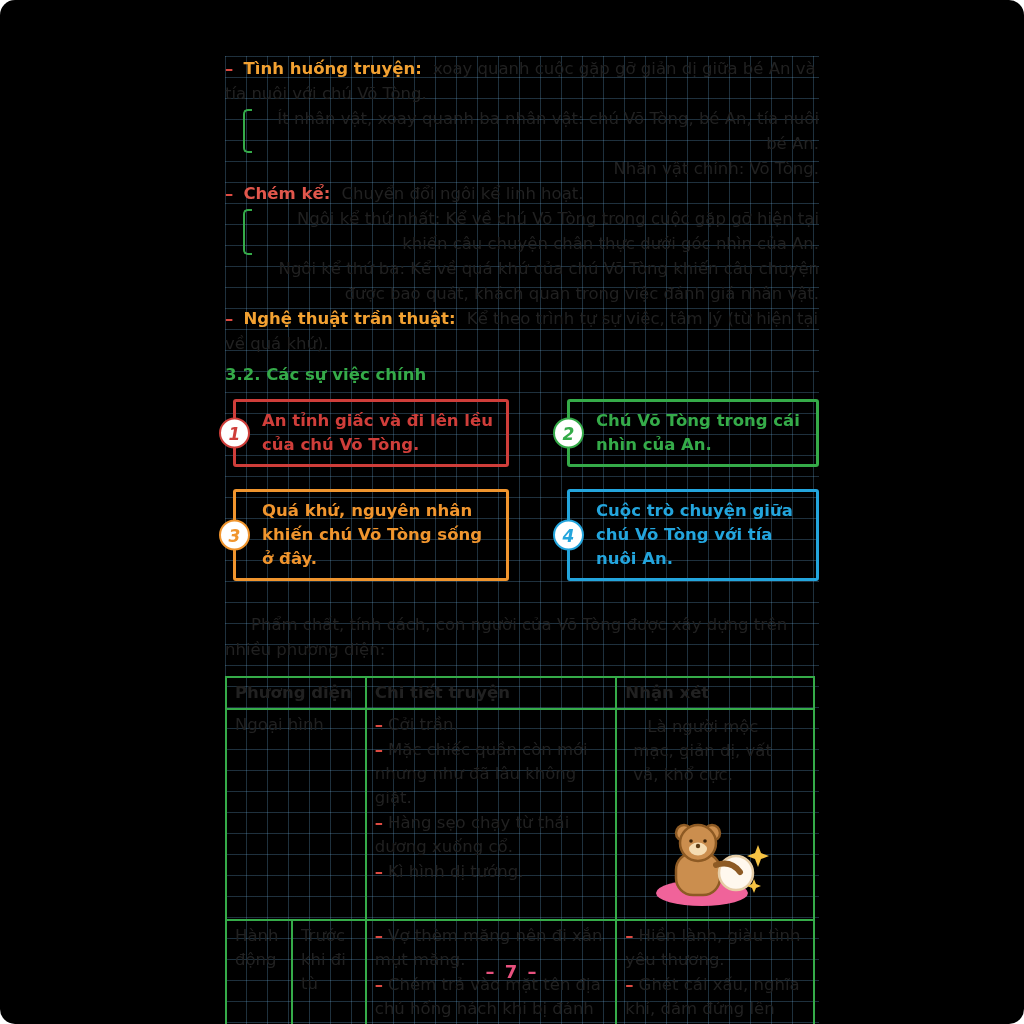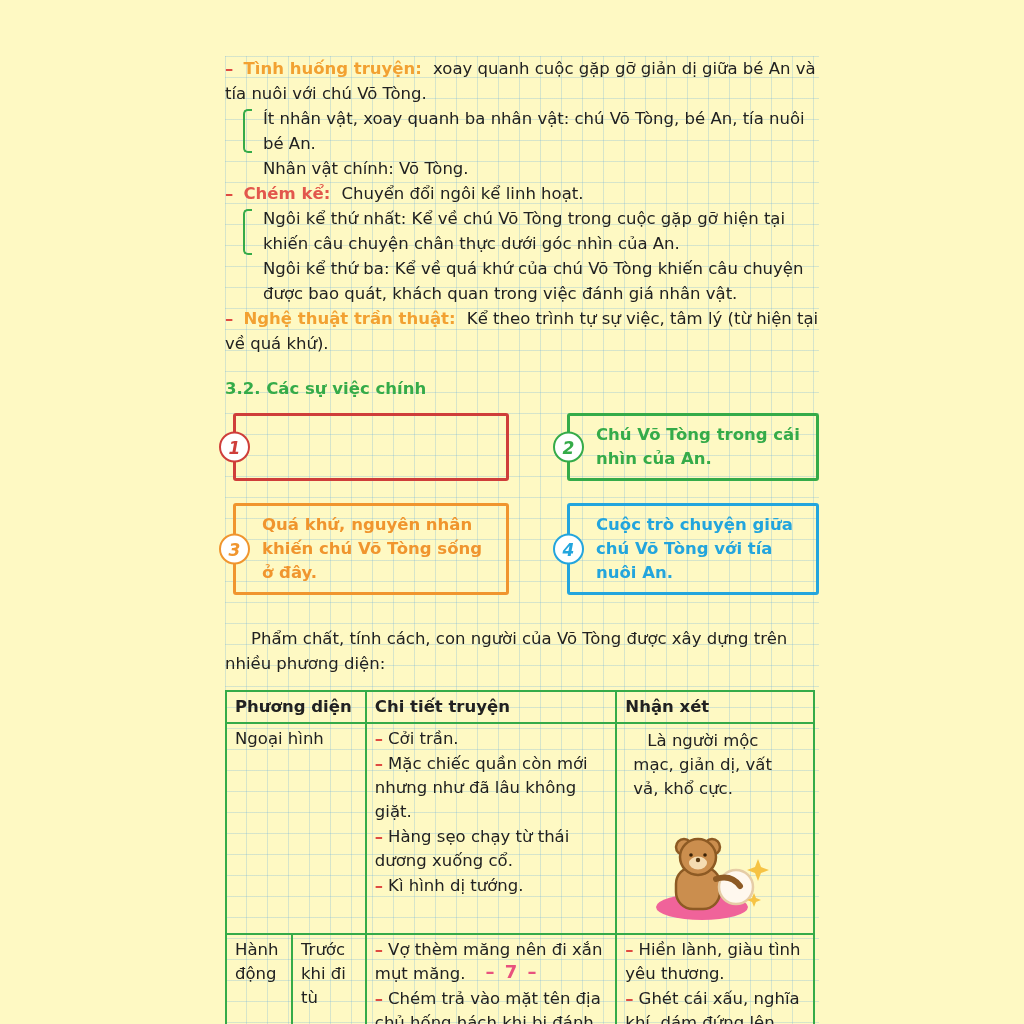--- a/index.html
+++ b/index.html
@@ -11,41 +11,41 @@
     --ink:#212121;
     --grid:rgba(110,175,220,.28);
   }
   *{box-sizing:border-box;margin:0;padding:0;}
   html,body{width:1024px;height:1024px;}
   body{
     background:#ffffff;
     font-family:"DejaVu Sans","Liberation Sans",sans-serif;
     color:var(--ink);
   }
-  .page{position:relative;width:1024px;height:1024px;background:#fef9c3;overflow:hidden;}
+  .page{position:relative;width:1024px;height:1024px;background:#000000;overflow:hidden;border-radius:15px;}
   .content{
     position:absolute;left:225px;top:56px;width:594px;
     background-image:
       linear-gradient(to right, var(--grid) 1px, transparent 1px),
       linear-gradient(to bottom, var(--grid) 1px, transparent 1px);
     background-size:21px 21px;
     font-size:16.5px;line-height:25px;
   }
   .para{margin:0;}
   .dash{color:var(--red);font-weight:bold;margin-right:5px;}
   .lbl{font-weight:bold;margin-right:6px;}
   .lbl.orange{color:var(--orange);}
   .lbl.red{color:#e2574c;}
-  .bracket-block{position:relative;margin-left:18px;padding-left:20px;}
+  .bracket-block{position:relative;margin-left:18px;padding-left:20px;text-align:right;}
   .bracket{
     position:absolute;left:0;top:3px;width:9px;height:44px;
     border:2.5px solid var(--green);border-right:none;
     border-radius:5px 0 0 5px;
   }
-  .h-green{color:var(--green);font-weight:bold;margin-top:20px;}
+  .h-green{color:var(--green);font-weight:bold;margin-top:6px;}
   .events{
     display:grid;grid-template-columns:276px 252px;
     column-gap:58px;row-gap:22px;
     margin:12px 0 10px 8px;
   }
   .event{
     position:relative;border:3px solid;border-radius:3px;
     padding:7px 10px 7px 26px;font-weight:bold;font-size:16.5px;line-height:24px;
     min-height:54px;display:flex;align-items:center;
   }
@@ -116,20 +116,21 @@
       <span class="dash">–</span>
       <span class="lbl orange">Nghệ thuật trần thuật:</span>
       <span>Kể theo trình tự sự việc, tâm lý (từ hiện tại về quá khứ).</span>
     </p>
 
     <p class="para h-green">3.2. Các sự việc chính</p>
 
     <div class="events">
       <div class="event ev-red">
         <span class="num">1</span>
+        <span>An tỉnh giấc và đi lên lều của chú Võ Tòng.</span>
       </div>
       <div class="event ev-green">
         <span class="num">2</span>
         <span>Chú Võ Tòng trong cái nhìn của An.</span>
       </div>
       <div class="event ev-orange">
         <span class="num">3</span>
         <span>Quá khứ, nguyên nhân khiến chú Võ Tòng sống ở đây.</span>
       </div>
       <div class="event ev-blue">

